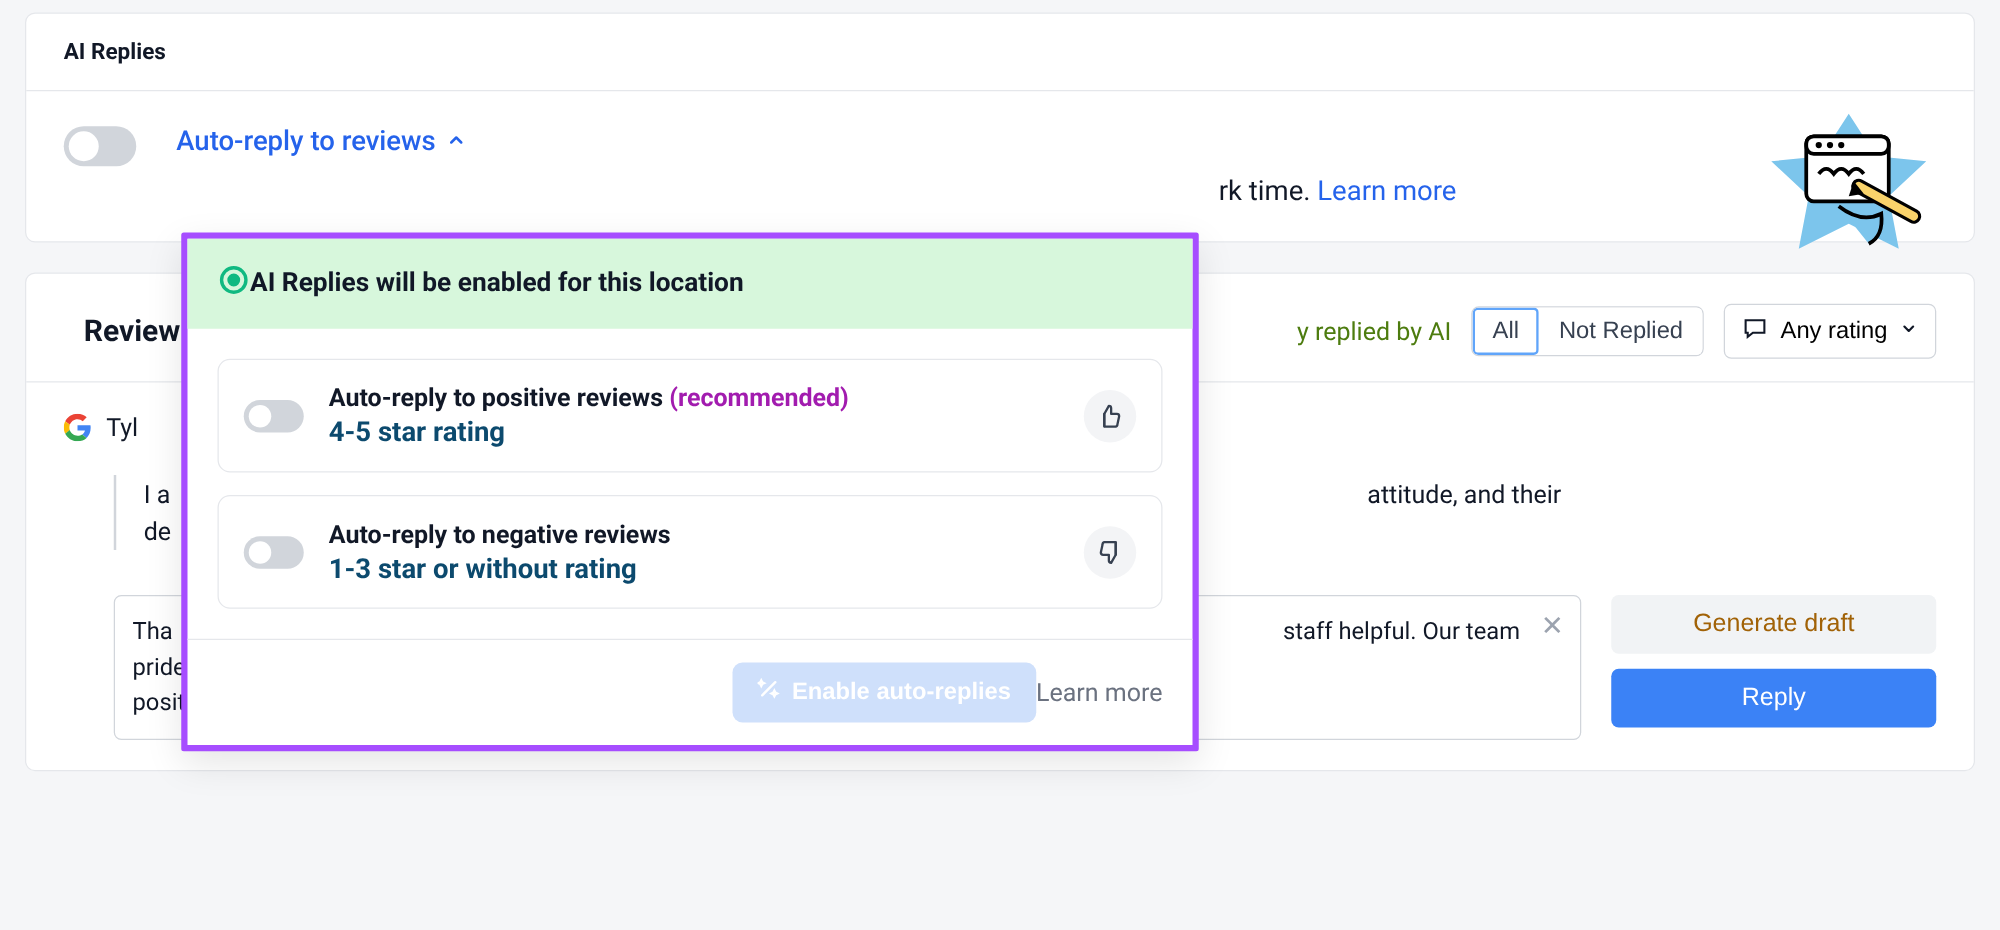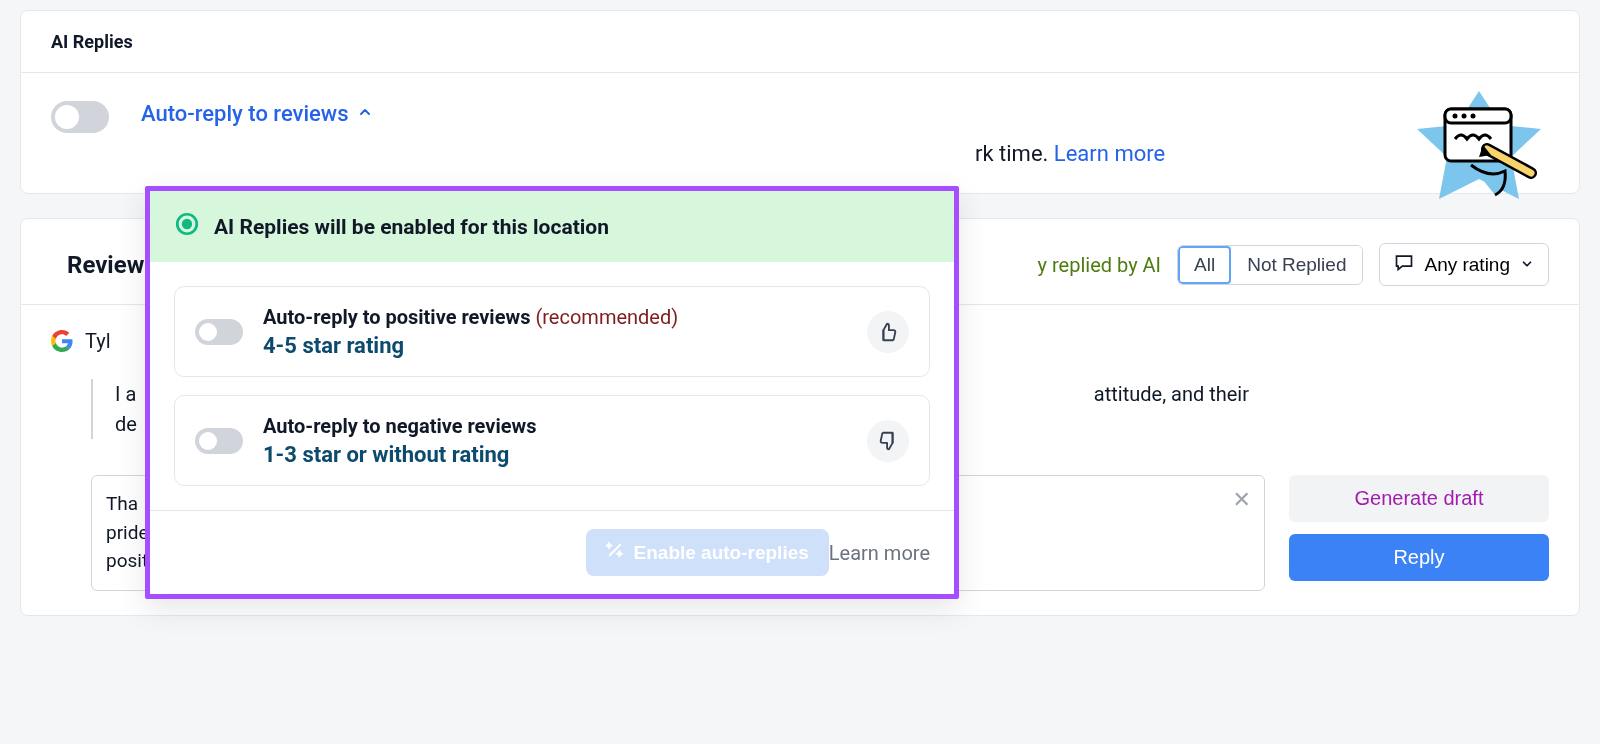--- a/index.html
+++ b/index.html
@@ -174,56 +174,55 @@
   }
   .btn {
     padding: 12px 18px;
     border-radius: 6px;
     font-size: 20px;
     font-weight: 500;
     border: none;
     cursor: pointer;
     text-align: center;
   }
-  .btn-secondary { background: #f1f3f5; color: #a21caf; }
+  .btn-secondary { background: #f1f3f5; color: #a16207; }
   .btn-primary { background: #3b82f6; color: #fff; }
   
   .popover {
     position: absolute;
     left: 145px;
     top: 186px;
     width: 814px;
     background: #fff;
     border: 5px solid #a64dff;
     border-radius: 2px;
     z-index: 100;
     box-shadow: 0 10px 30px rgba(0,0,0,0.1);
   }
   .popover-banner {
     background: #d7f7dc;
     padding: 20px 24px;
     display: flex;
     align-items: center;
-    gap: 14px;
     font-size: 21px;
     font-weight: 700;
     color: #111827;
   }
   .popover-body { padding: 24px; display: flex; flex-direction: column; gap: 18px; }
   .opt-card {
     border: 1px solid #e5e7eb;
     border-radius: 10px;
     padding: 18px 20px;
     display: flex;
     align-items: center;
     gap: 20px;
   }
   .opt-text { flex: 1; }
   .opt-title { font-size: 20px; font-weight: 700; color: #111827; }
-  .opt-title .muted { color: #7f1d1d; font-weight: 400; }
+  .opt-title .muted { color: #a21caf; font-weight: 700; }
   .opt-sub { font-size: 22px; color: #0c4a6e; margin-top: 4px; font-weight: bold; }
   .icon-circ {
     width: 42px;
     height: 42px;
     border-radius: 50%;
     background: #f3f4f6;
     display: flex;
     align-items: center;
     justify-content: center;
     color: #374151;
@@ -335,20 +334,21 @@
           <span style="padding-right:300px;">attitude, and their</span>
         </div>
         <div>de</div>
       </div>
 
       <div class="reply-row">
         <div class="reply-textarea-wrap">
           <div class="reply-textarea">
             <div style="display:flex;justify-content:space-between;">
               <span>Tha</span>
+              <span>staff helpful. Our team</span>
             </div>
             <div>prides itself on providing excellent customer service and we are delighted to hear that you had a</div>
             <div>positive experience with our live representatives. Your satisfaction is our top priority!</div>
           </div>
           <button class="clear-x">✕</button>
         </div>
         <div class="reply-actions">
           <button class="btn btn-secondary">Generate draft</button>
           <button class="btn btn-primary">Reply</button>
         </div>

